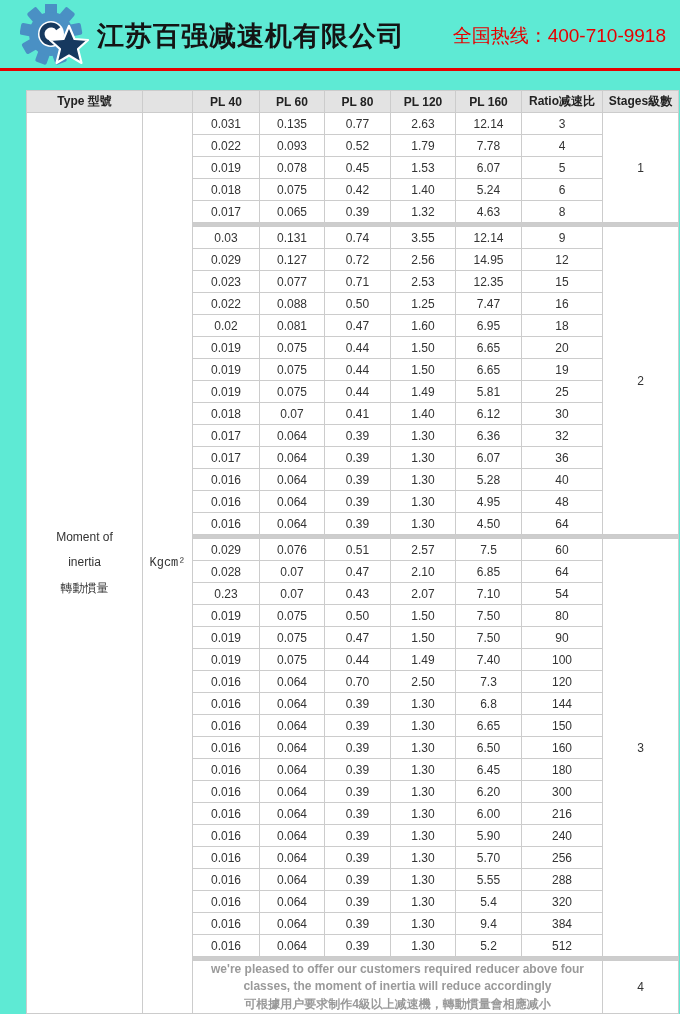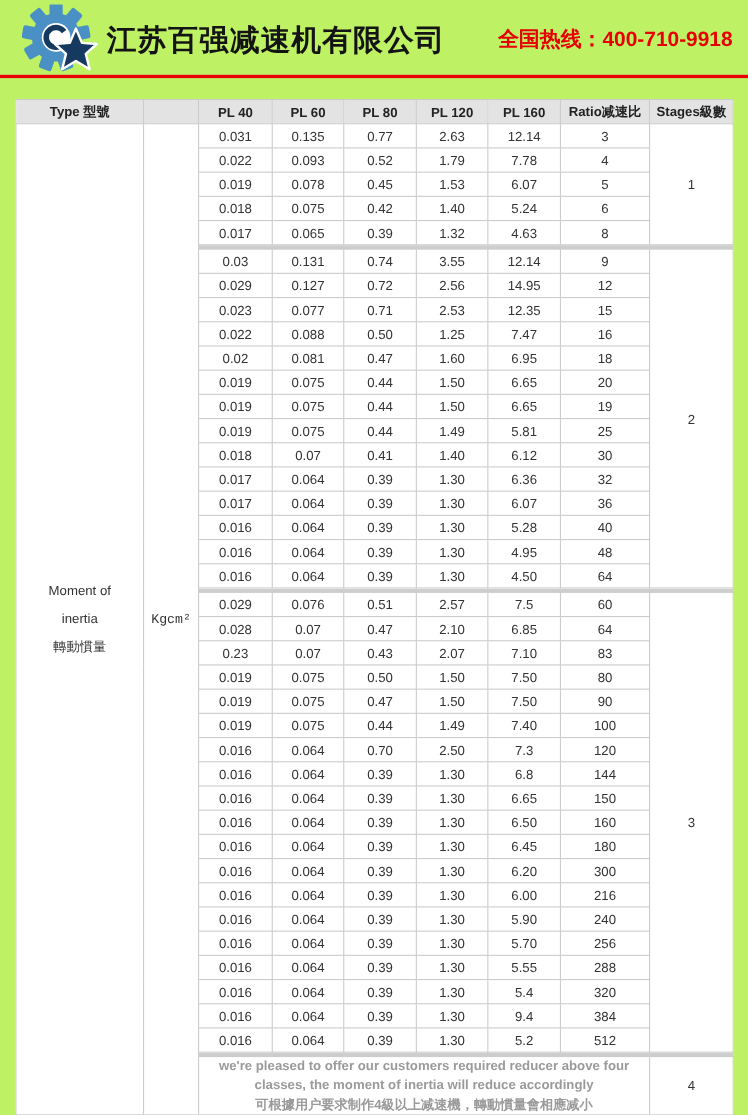--- a/index.html
+++ b/index.html
@@ -2,21 +2,21 @@
 <html><head>
 <meta charset="utf-8">
 <style>
   html, body {
     margin: 0;
     padding: 0;
     background: #ffffff;
     width: 680px;
     font-family: "Liberation Sans", sans-serif;
   }
-  .page { width: 680px; height: 1014px; background: #bef264; overflow: hidden; }
+  .page { width: 680px; height: 1014px; background: #5eead4; overflow: hidden; }
 
   
   .topbar {
     display: flex;
     align-items: center;
     height: 65px;
     padding-top: 3px;
   }
   .logo-wrap { margin-left: 20px; width: 76px; height: 64px; flex: 0 0 auto; }
   .company {
@@ -24,34 +24,35 @@
     font-weight: bold;
     color: #141414;
     letter-spacing: 1px;
     margin-left: 1px;
     white-space: nowrap;
   }
   .hotline {
     margin-left: auto;
     margin-right: 14px;
     font-size: 19px;
-    font-weight: bold;
+    font-weight: normal;
     white-space: nowrap;
   }
   .redline { height: 3px; }
 
   
   .table-wrap { margin: 19px 14px 0 14px; }
   table.spec {
     border-collapse: collapse;
     table-layout: fixed;
     width: 652px;
     font-size: 12px;
     color: #333;
     background: #fff;
+    margin-left: 12px;
   }
   table.spec th, table.spec td {
     border: 1px solid #ccc;
     text-align: center;
     padding: 0;
     overflow: hidden;
   }
   table.spec thead th {
     background: #e3e3e3;
     height: 21px;
@@ -340,21 +341,21 @@
             <td>2.10</td>
             <td>6.85</td>
             <td>64</td>
           </tr>
           <tr>
             <td>0.23</td>
             <td>0.07</td>
             <td>0.43</td>
             <td>2.07</td>
             <td>7.10</td>
-            <td>83</td>
+            <td>54</td>
           </tr>
           <tr>
             <td>0.019</td>
             <td>0.075</td>
             <td>0.50</td>
             <td>1.50</td>
             <td>7.50</td>
             <td>80</td>
           </tr>
           <tr>

